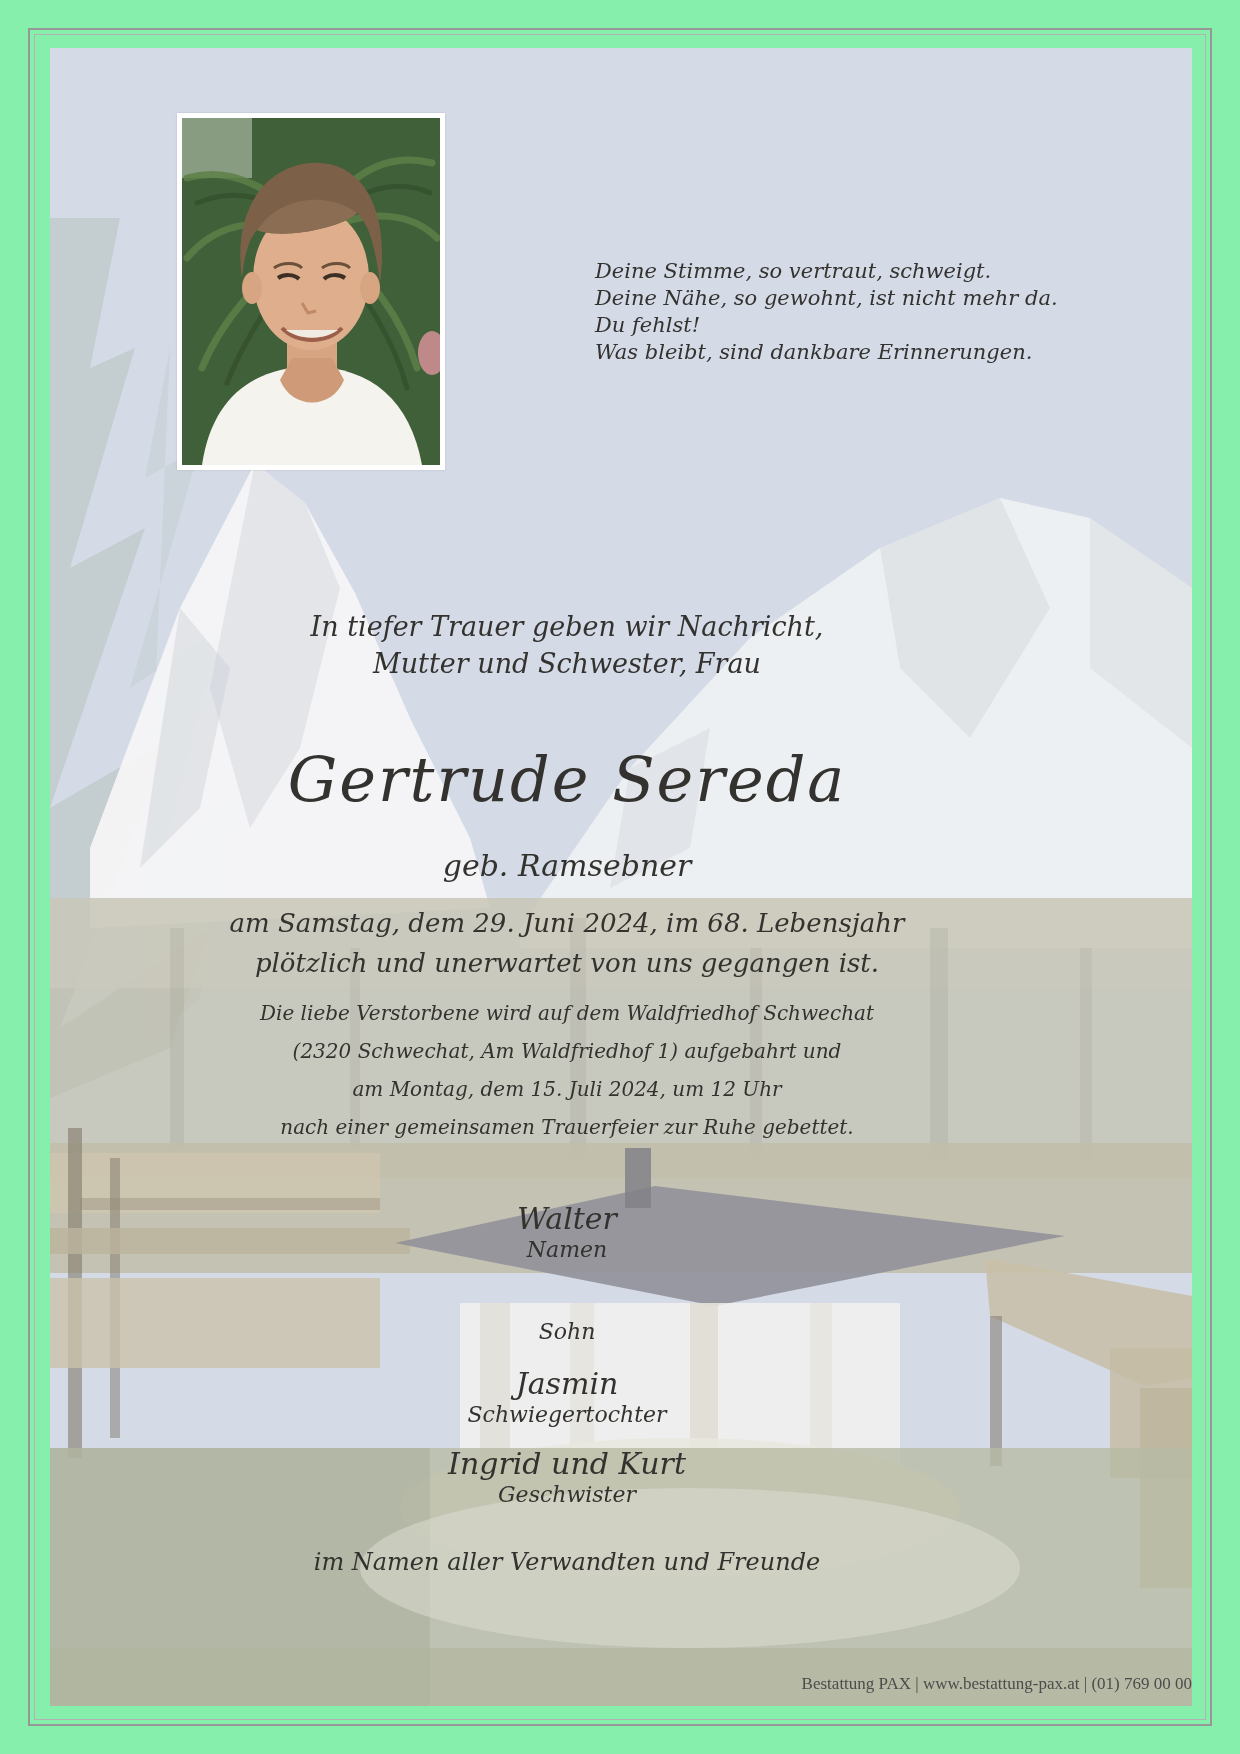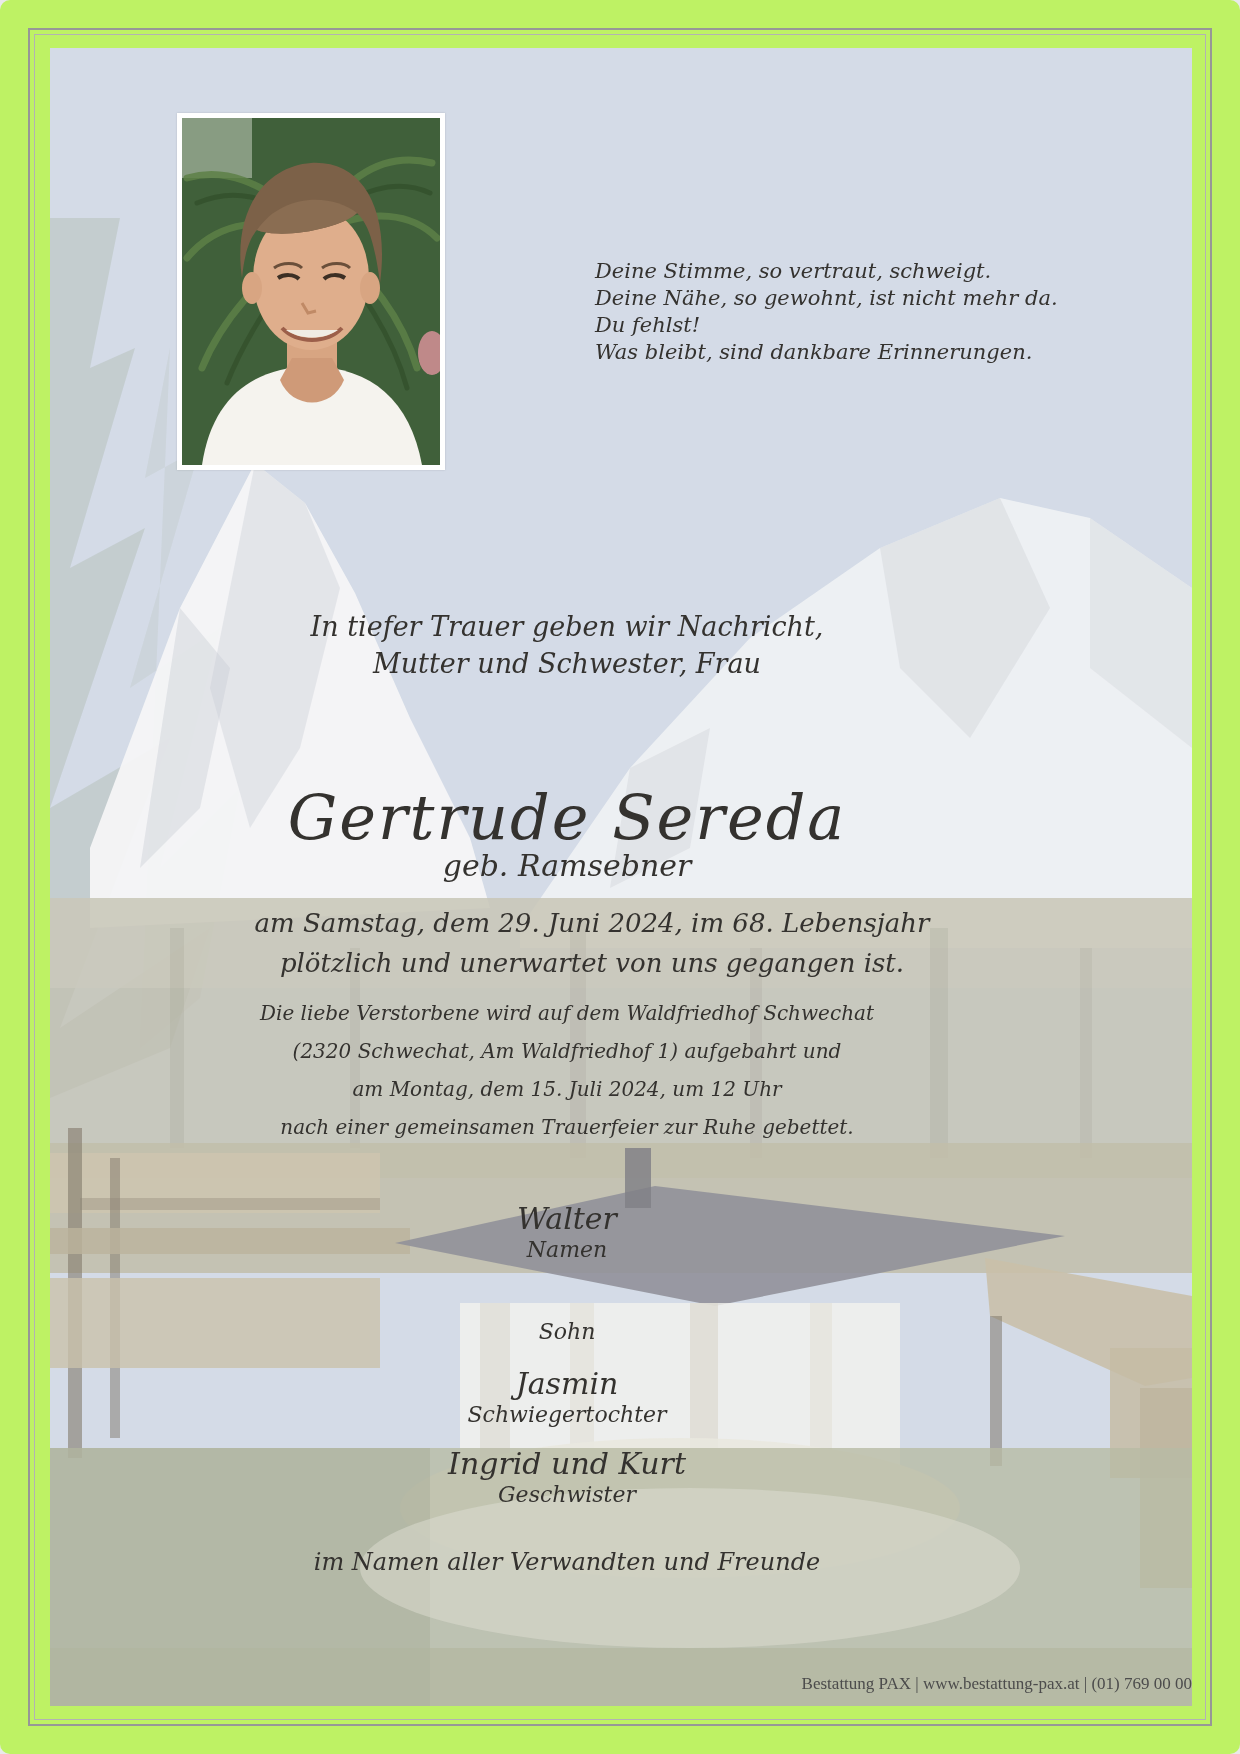--- a/index.html
+++ b/index.html
@@ -1,22 +1,21 @@
 <!DOCTYPE html>
 <html><head>
 <meta charset="utf-8">
 <style>
   html,body{margin:0;padding:0;background:#e9e9e9;}
   .sheet{
     position:relative;
     width:1240px;height:1754px;
-    background:#bef264;
+    background:#86efac;
     font-family:"DejaVu Serif", serif;
     overflow:hidden;
-    border-radius:10px;
   }
   .frame-outer{
     position:absolute; left:28px; top:28px; right:28px; bottom:28px;
     border:2px solid #979797;
     pointer-events:none;
   }
   .frame-inner{
     position:absolute; left:34px; top:34px; right:34px; bottom:34px;
     border:1px solid #b3b3b3;
     pointer-events:none;
@@ -46,23 +45,23 @@
   .poem{
     position:absolute; left:545px; top:210px;
     font-size:21px; line-height:27px;
     white-space:nowrap;
   }
   .maincol{
     position:absolute; left:0; top:0; width:1034px; height:100%;
     text-align:center;
   }
   .intro{position:absolute; top:560px; width:100%; font-size:27px; line-height:37px;text-align:center;}
-  .deceased-name{position:absolute; top:698px; width:100%; font-size:62px; line-height:68px; letter-spacing:2px;margin-top:38px;}
+  .deceased-name{position:absolute; top:698px; width:100%; font-size:62px; line-height:68px; letter-spacing:2px;}
   .maiden{position:absolute; top:800px; width:100%; font-size:30px;}
-  .death{position:absolute; top:855px; width:100%; font-size:26px; line-height:40px;padding-left:25px;}
+  .death{position:absolute; top:855px; width:100%; font-size:26px; line-height:40px;}
   .funeral{position:absolute; top:946px; width:100%; font-size:20px; line-height:38px;}
   .mourner-name{position:absolute; width:100%; font-size:30px; line-height:32px;}
   .mourner-rel{position:absolute; width:100%; font-size:22px; line-height:24px;}
   .closing{position:absolute; top:1500px; width:100%; font-size:24px;}
   .footer{
     position:absolute; left:0; right:0; top:1626px;
     text-align:right;
     font-family:Liberation Serif, serif;
     font-size:17px; color:#4c4c4c;
   }

